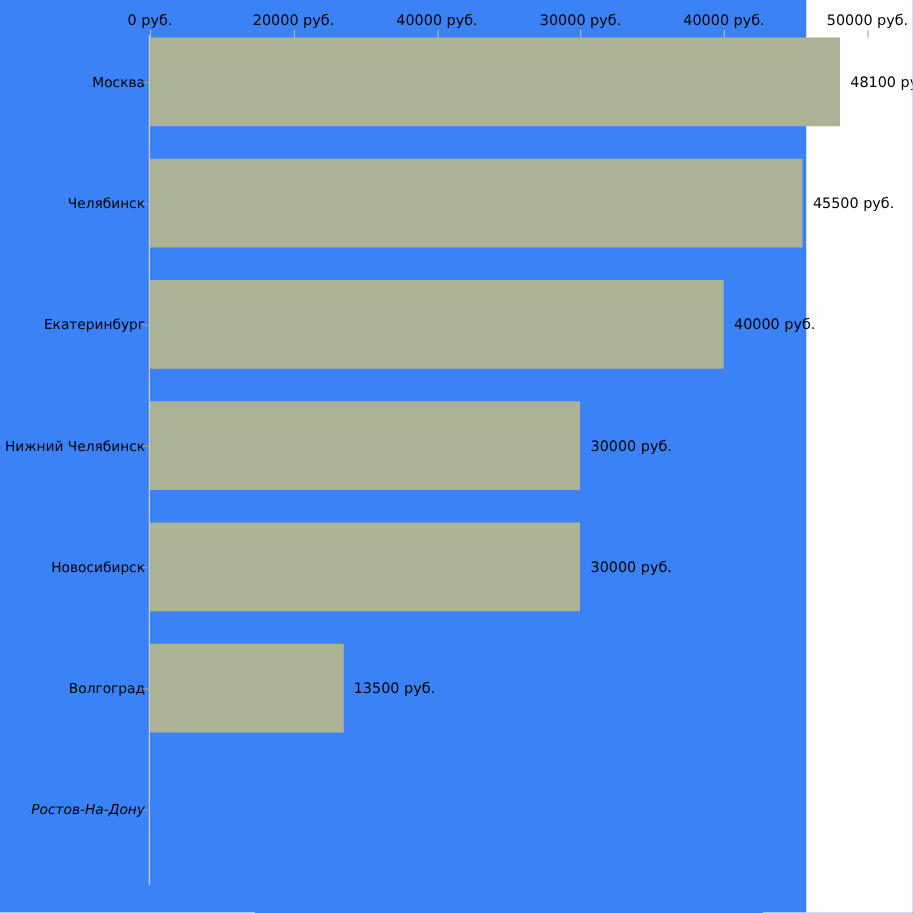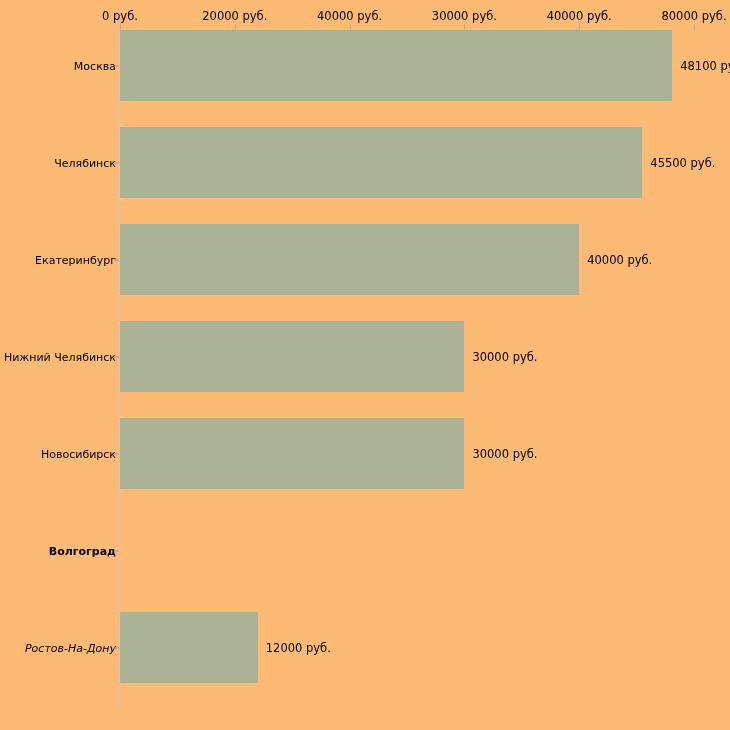--- a/index.html
+++ b/index.html
@@ -10,23 +10,23 @@
   body {
     width: 730px;
     height: 730px;
     overflow: hidden;
     font-family: "DejaVu Sans", "Liberation Sans", sans-serif;
     -webkit-font-smoothing: antialiased;
   }
 
   #chart-root {
     position: relative;
-    width: 730px;
+    width: 645px;
     height: 730px;
-    background: #fdba74;
+    background: #3b82f6;
   }
 
   
   .x-axis {
     position: absolute;
     left: 0;
     top: 0;
     width: 730px;
     height: 30px;
   }
@@ -139,39 +139,39 @@
       </div>
       <div class="x-tick" style="left: 464.4px;">
         <div class="x-tick-label">30000 руб.</div>
         <div class="x-tick-mark"></div>
       </div>
       <div class="x-tick" style="left: 579.2px;">
         <div class="x-tick-label">40000 руб.</div>
         <div class="x-tick-mark"></div>
       </div>
       <div class="x-tick" style="left: 694px;">
-        <div class="x-tick-label">80000 руб.</div>
+        <div class="x-tick-label">50000 руб.</div>
         <div class="x-tick-mark"></div>
       </div>
     </div>
 
   <div class="y-axis-line"></div>
 
   <div class="cat-wrap" id="cat-wrap">
       <div class="cat-item" style="top: 65.5px;">Москва</div>
       <div class="cat-tick" style="top: 65.5px;"></div>
       <div class="cat-item" style="top: 162.5px;">Челябинск</div>
       <div class="cat-tick" style="top: 162.5px;"></div>
       <div class="cat-item" style="top: 259.5px;">Екатеринбург</div>
       <div class="cat-tick" style="top: 259.5px;"></div>
       <div class="cat-item" style="top: 356.5px;">Нижний Челябинск</div>
       <div class="cat-tick" style="top: 356.5px;"></div>
       <div class="cat-item" style="top: 453.5px;">Новосибирск</div>
       <div class="cat-tick" style="top: 453.5px;"></div>
-      <div class="cat-item" style="top: 550.5px; font-weight: bold;">Волгоград</div>
+      <div class="cat-item" style="top: 550.5px;">Волгоград</div>
       <div class="cat-tick" style="top: 550.5px;"></div>
       <div class="cat-item" style="top: 647.5px; font-style: italic;">Ростов-На-Дону</div>
       <div class="cat-tick" style="top: 647.5px;"></div>
     </div>
 
   <div class="plot-area" id="plot-area">
       <div class="bar-row" style="top: 0px; height: 71px;">
         <div class="bar" style="width: 552.188px;"></div>
         <div class="bar-value" style="left: 560.188px;">48100 руб.</div>
       </div>
@@ -184,19 +184,19 @@
         <div class="bar-value" style="left: 467.2px;">40000 руб.</div>
       </div>
       <div class="bar-row" style="top: 291px; height: 71px;">
         <div class="bar" style="width: 344.4px;"></div>
         <div class="bar-value" style="left: 352.4px;">30000 руб.</div>
       </div>
       <div class="bar-row" style="top: 388px; height: 71px;">
         <div class="bar" style="width: 344.4px;"></div>
         <div class="bar-value" style="left: 352.4px;">30000 руб.</div>
       </div>
-      <div class="bar-row" style="top: 582px; height: 71px;">
-        <div class="bar" style="width: 137.76px;"></div>
-        <div class="bar-value" style="left: 145.76px;">12000 руб.</div>
+      <div class="bar-row" style="top: 485px; height: 71px;">
+        <div class="bar" style="width: 154.98px;"></div>
+        <div class="bar-value" style="left: 162.98px;">13500 руб.</div>
       </div>
     </div>
 
 </div>
 
 </body></html>

